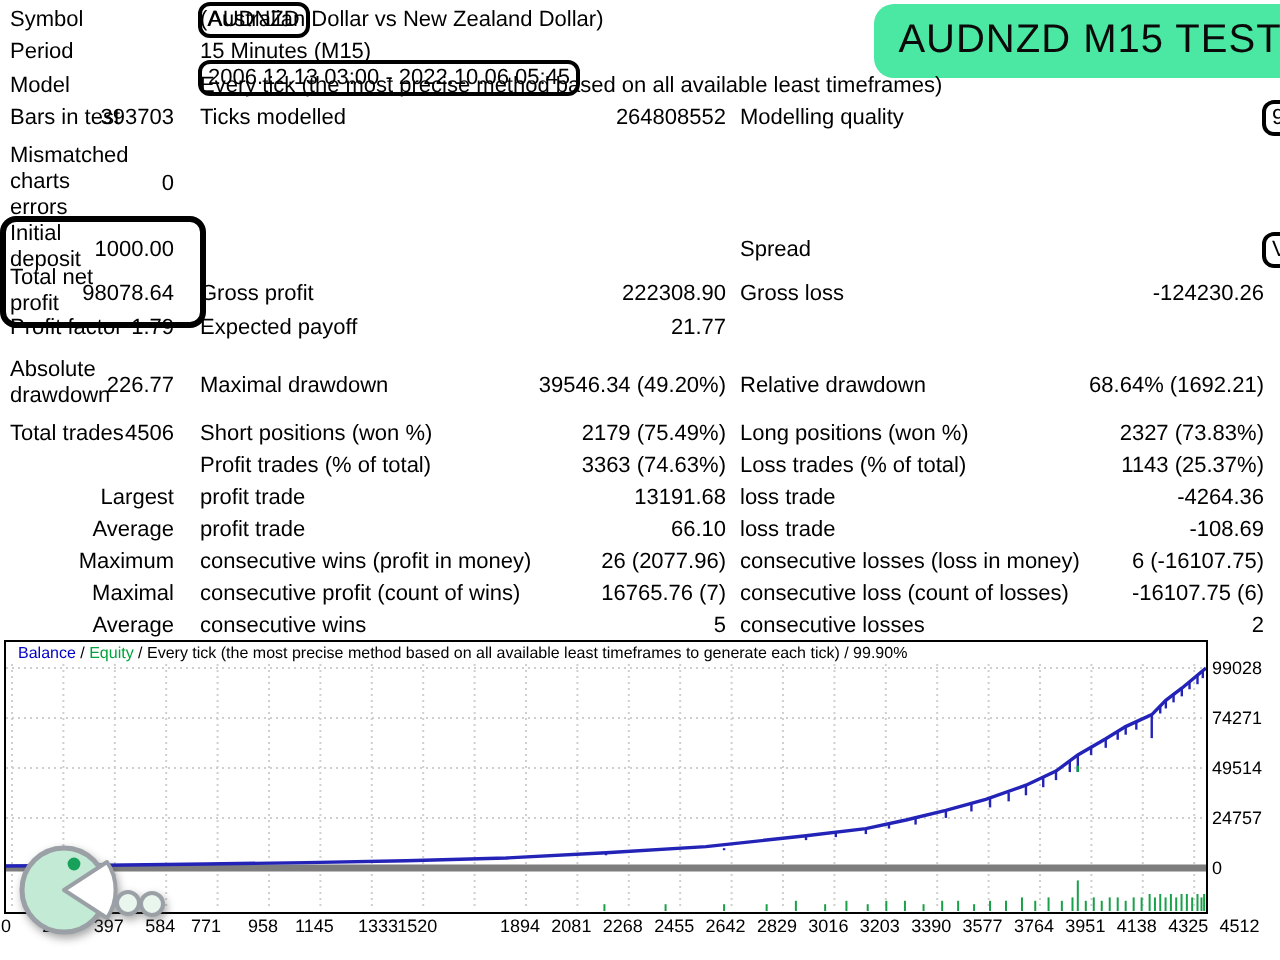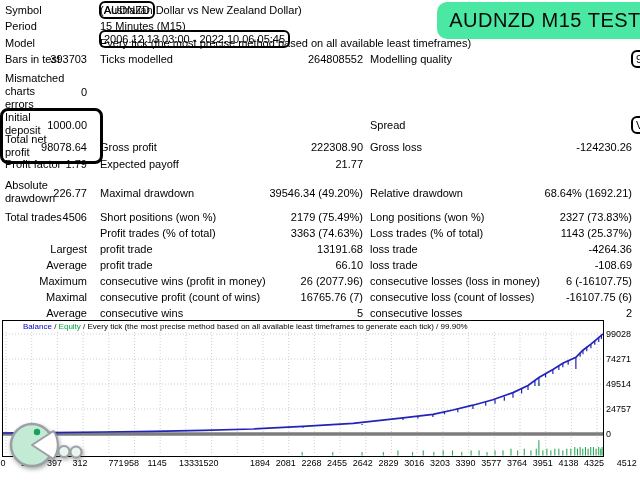--- a/index.html
+++ b/index.html
@@ -30,21 +30,21 @@
     background:#4be8a3;border-radius:10px;
     display:flex;align-items:center;justify-content:center;
     font-weight:normal;font-size:20px;letter-spacing:.5px;color:#0a0a0a;
   }
   
   .chart{
     position:absolute;left:2px;top:320px;width:600px;height:135px;
     border:1px solid #000;background:#fff;
   }
   .chart-header{
-    position:absolute;left:20px;top:1px;font-size:8px;line-height:10px;white-space:nowrap;
+    position:absolute;left:6px;top:1px;font-size:8px;line-height:10px;white-space:nowrap;
   }
   .chart-header .bal{color:#0000c8;}
   .chart-header .eq{color:#00a33c;}
   .yaxis-label{position:absolute;left:606px;font-size:9px;white-space:nowrap;}
   .xaxis-label{position:absolute;top:457px;width:34px;text-align:center;font-size:9px;}
   .pacman{position:absolute;left:4px;top:414px;filter:drop-shadow(1px 2px 2px rgba(60,60,60,.45));}
 </style>
 </head>
 <body>
 
@@ -276,42 +276,42 @@
     <div class="yaxis-label" style="top: 328px;">99028</div>
     <div class="yaxis-label" style="top: 353px;">74271</div>
     <div class="yaxis-label" style="top: 378px;">49514</div>
     <div class="yaxis-label" style="top: 403px;">24757</div>
     <div class="yaxis-label" style="top: 428px;">0</div>
   </div>
 <div id="xaxis">
     <div class="xaxis-label" style="left: -14px;">0</div>
     <div class="xaxis-label" style="left: 11.7px;">210</div>
     <div class="xaxis-label" style="left: 37.4px;">397</div>
-    <div class="xaxis-label" style="left: 63.1px;">312</div>
-    <div class="xaxis-label" style="left: 99px;">771</div>
+    <div class="xaxis-label" style="left: 63.1px;">584</div>
+    <div class="xaxis-label" style="left: 86px;">771</div>
     <div class="xaxis-label" style="left: 114.5px;">958</div>
     <div class="xaxis-label" style="left: 140.2px;">1145</div>
     <div class="xaxis-label" style="left: 172px;">1333</div>
     <div class="xaxis-label" style="left: 191.6px;">1520</div>
     <div class="xaxis-label" style="left: 217.3px; margin-top: 41px;">1707</div>
     <div class="xaxis-label" style="left: 243px;">1894</div>
     <div class="xaxis-label" style="left: 268.7px;">2081</div>
     <div class="xaxis-label" style="left: 294.4px;">2268</div>
     <div class="xaxis-label" style="left: 320.1px;">2455</div>
     <div class="xaxis-label" style="left: 345.8px;">2642</div>
     <div class="xaxis-label" style="left: 371.5px;">2829</div>
     <div class="xaxis-label" style="left: 397.2px;">3016</div>
     <div class="xaxis-label" style="left: 422.9px;">3203</div>
     <div class="xaxis-label" style="left: 448.6px;">3390</div>
     <div class="xaxis-label" style="left: 474.3px;">3577</div>
     <div class="xaxis-label" style="left: 500px;">3764</div>
     <div class="xaxis-label" style="left: 525.7px;">3951</div>
     <div class="xaxis-label" style="left: 551.4px;">4138</div>
     <div class="xaxis-label" style="left: 577.1px;">4325</div>
-    <div class="xaxis-label" style="left: 602.8px; text-align: right;">4512</div>
+    <div class="xaxis-label" style="left: 602.8px;">4512</div>
   </div>
 
 <svg class="pacman" width="88" height="60" viewBox="0 0 88 60">
   <circle cx="72" cy="38" r="5.5" fill="#e8f6ee" stroke="#9aa0a6" stroke-width="2"></circle>
   <circle cx="60" cy="37.5" r="5.5" fill="#e8f6ee" stroke="#9aa0a6" stroke-width="2"></circle>
   <circle cx="47" cy="36" r="6" fill="#e8f6ee" stroke="#9aa0a6" stroke-width="2"></circle>
   <circle cx="28" cy="31" r="21" fill="#c2ead4" stroke="#9aa0a6" stroke-width="2.5"></circle>
   <path d="M28 31 L49.5 17 A 25 25 0 0 1 49.5 45 Z" fill="#ffffff" stroke="#9aa0a6" stroke-width="2" stroke-linejoin="round"></path>
   <circle cx="33" cy="18" r="3.2" fill="#18a15a"></circle>
 </svg>

